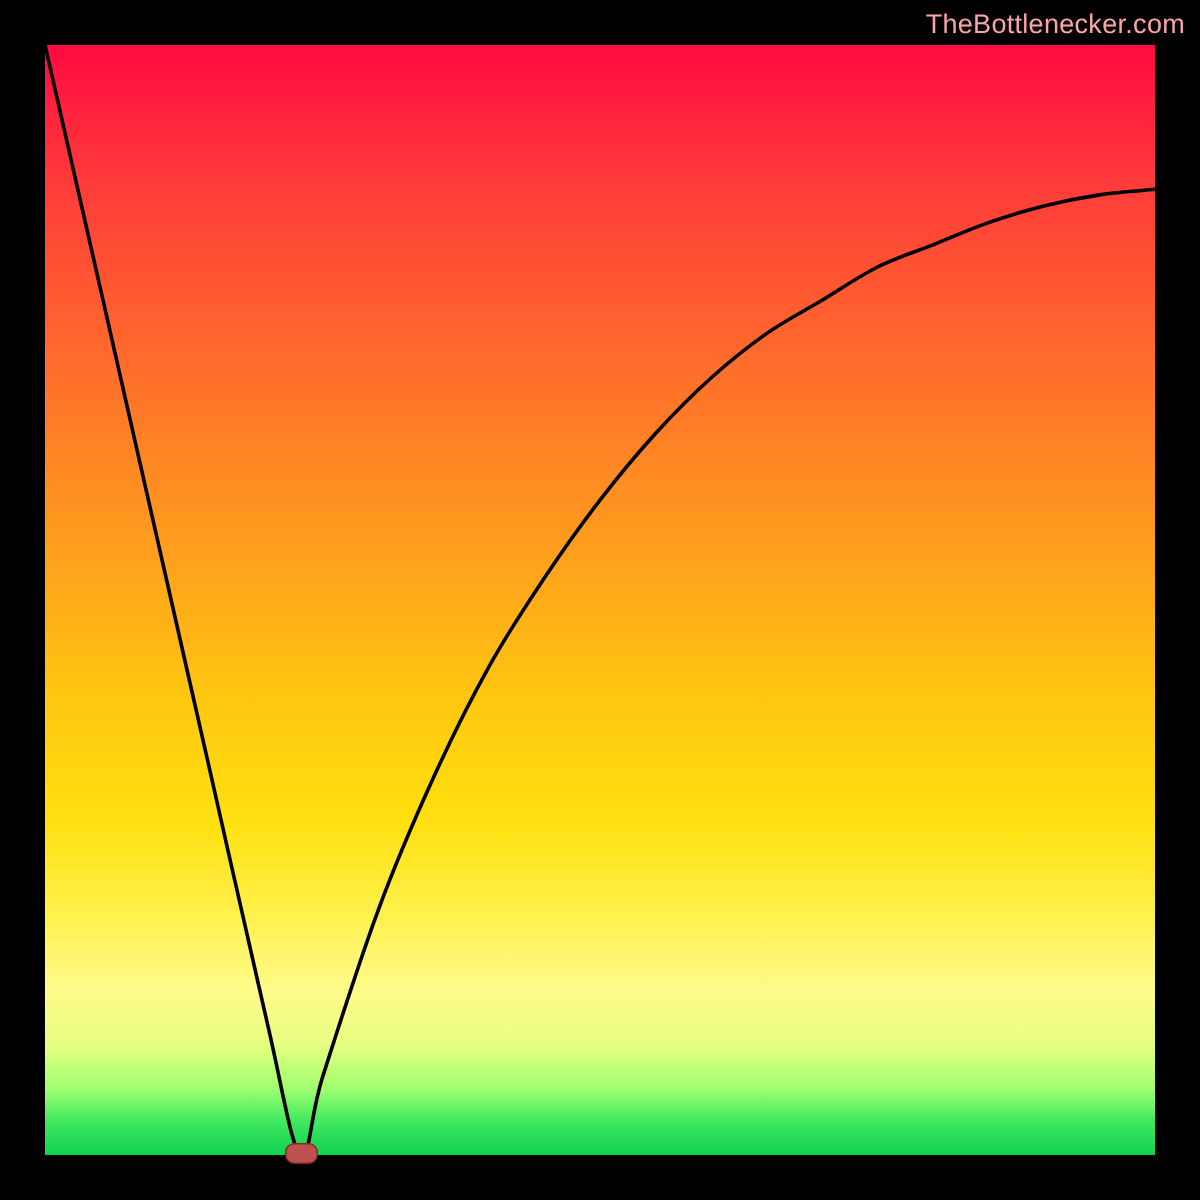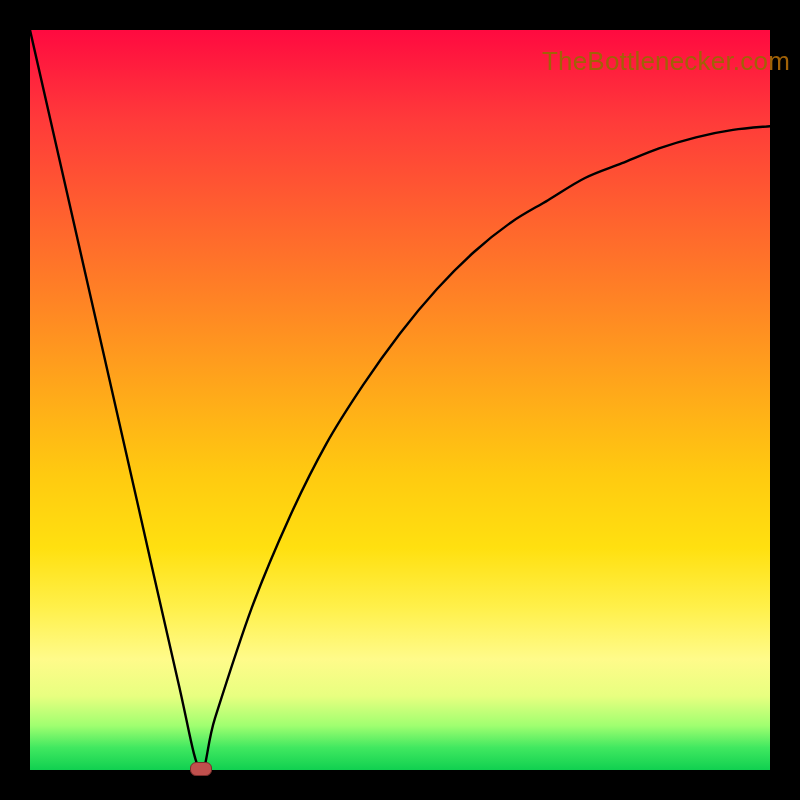--- a/index.html
+++ b/index.html
@@ -35,26 +35,25 @@
       #e8ff80 90%,
       #a0ff70 94%,
       #40e860 97%,
       #10d050 100%
     );
   }
   .watermark {
     position: absolute;
     top: 6px;
     right: 10px;
-    color: #a16207;
-    font-size: 26px;
+    color: #fca5a5;
+    font-size: 18px;
     font-weight: 500;
     letter-spacing: 0.2px;
     user-select: none;
-    margin-top: 40px;
   }
   svg.curve {
     position: absolute;
     left: 0;
     top: 0;
     width: 740px;
     height: 740px;
   }
   .marker {
     position: absolute;

